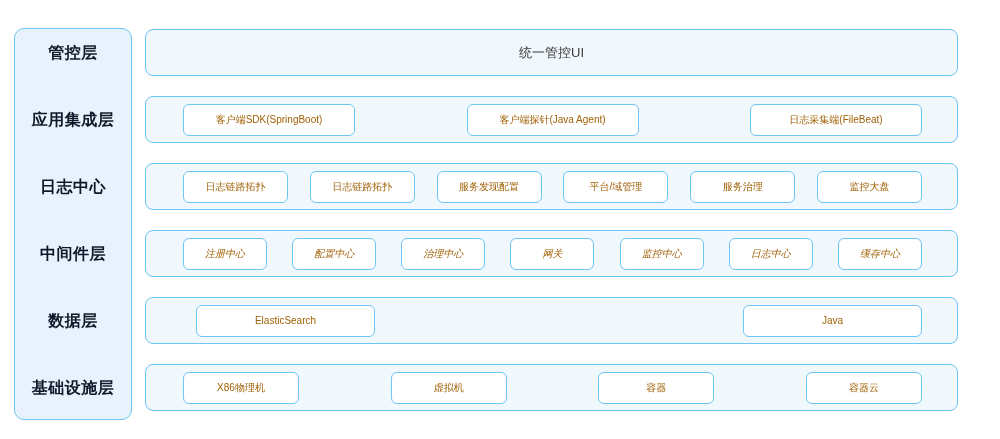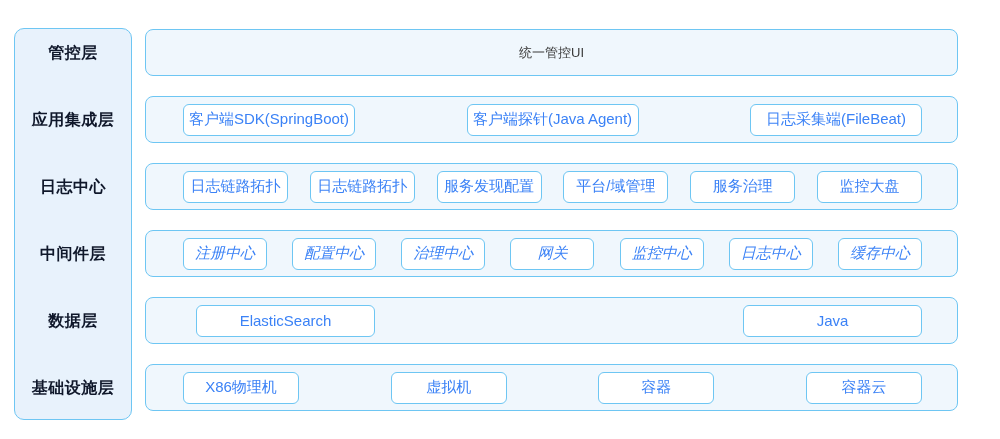--- a/index.html
+++ b/index.html
@@ -71,22 +71,22 @@
   }
   .chip {
     box-sizing: border-box;
     height: 32px;
     background: #ffffff;
     border: 1px solid #6ec6f3;
     border-radius: 6px;
     display: flex;
     align-items: center;
     justify-content: center;
-    font-size: 15px;
-    color: #3b82f6;
+    font-size: 10px;
+    color: #a16207;
     white-space: nowrap;
   }
   .w172 { width: 172px; }
   .w105 { width: 105px; }
   .w84  { width: 84px; font-style: italic; }
   .w171 { width: 179px; margin-left: 13px; }
   .w132 { width: 116px; text-align: right; }
 </style>
 </head>
 <body>

